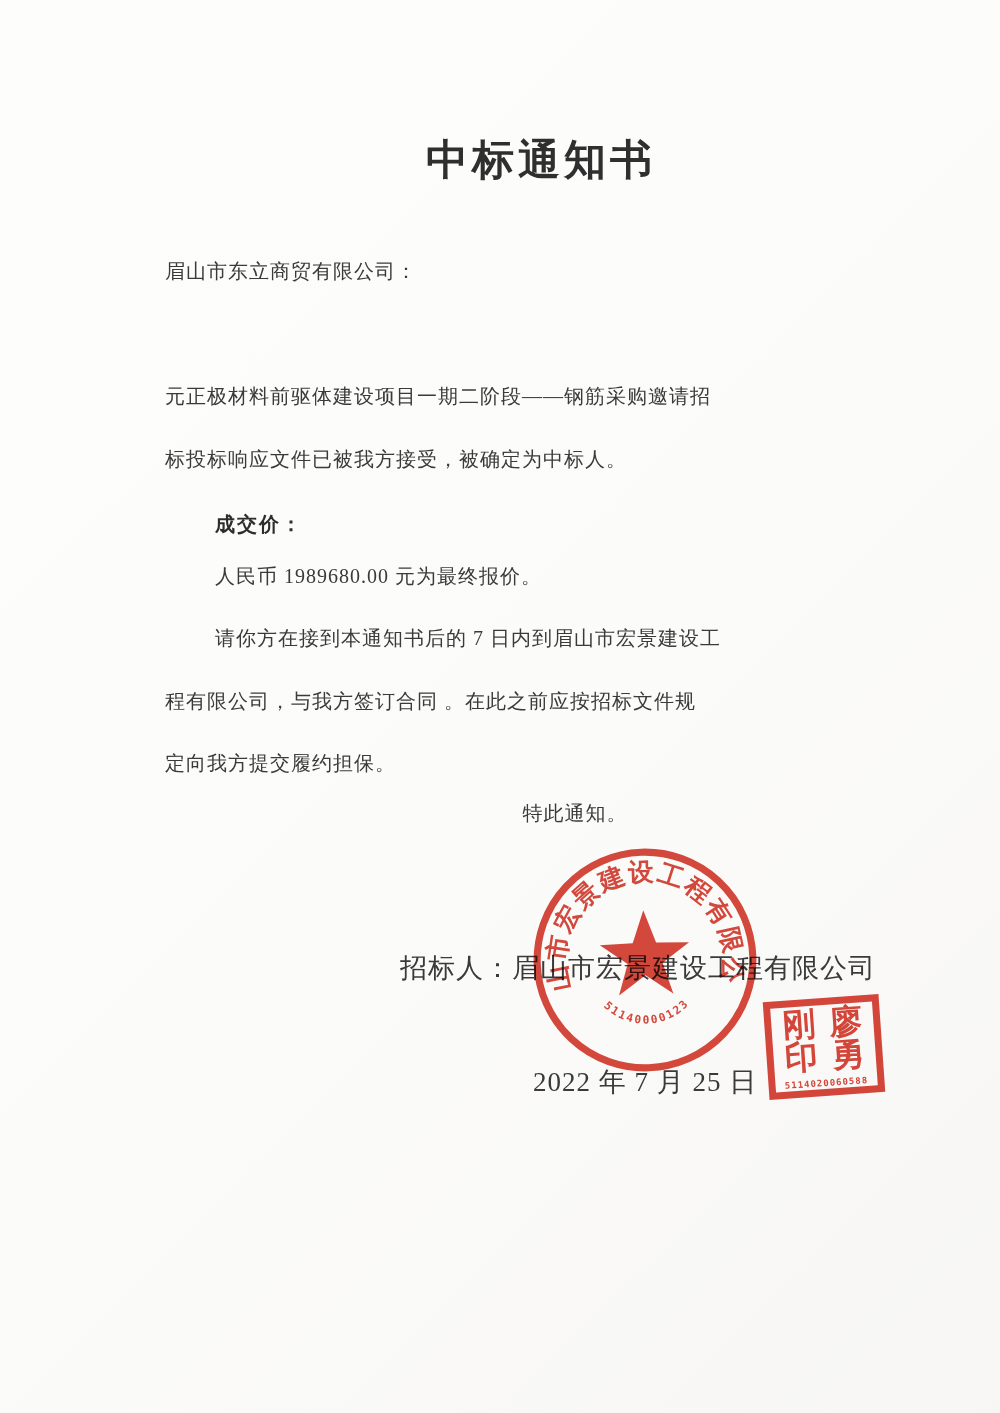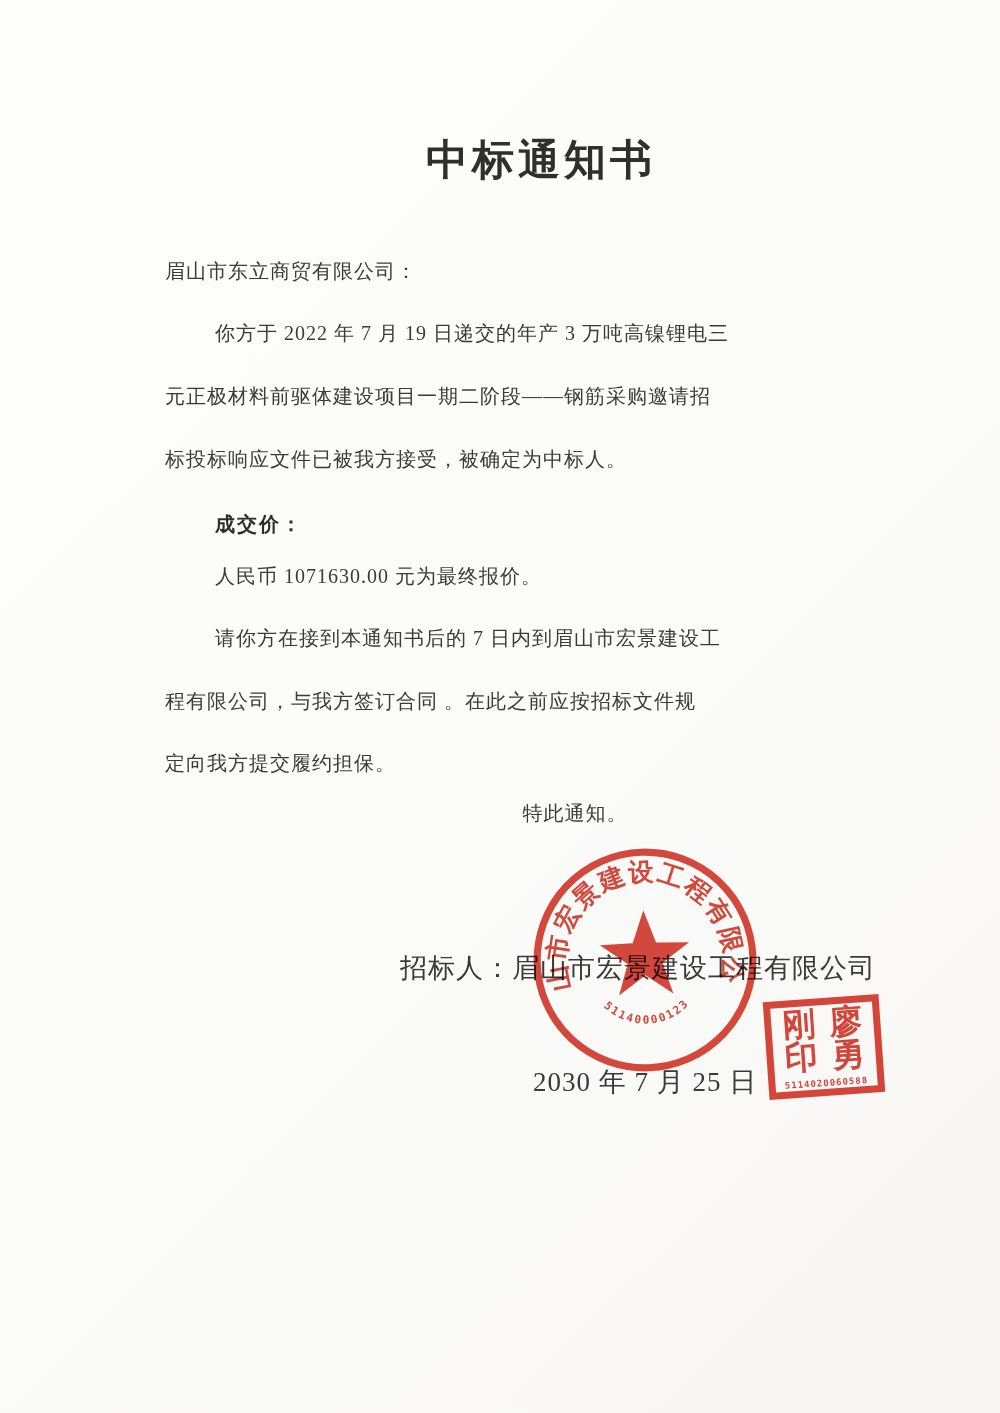--- a/index.html
+++ b/index.html
@@ -66,36 +66,35 @@
 </style>
 </head>
 <body>
 
 <div class="page">
 
   <div class="title">中标通知书</div>
 
   <div class="line" style="top:258px;">眉山市东立商贸有限公司：</div>
 
-  <div class="line indent" style="top:320px;">你方于 2022 年 7 月 19 日递交的年产 3 万吨高镍锂电三</div>
   <div class="line" style="top:383px;">元正极材料前驱体建设项目一期二阶段——钢筋采购邀请招</div>
   <div class="line" style="top:446px;">标投标响应文件已被我方接受，被确定为中标人。</div>
 
   <div class="line indent bold-heiti" style="top:503px;margin-top:8px;">成交价：</div>
 
-  <div class="line indent" style="top:563px;">人民币 1071630.00 元为最终报价。</div>
+  <div class="line indent" style="top:563px;">人民币 1989680.00 元为最终报价。</div>
 
   <div class="line indent" style="top:625px;">请你方在接到本通知书后的 7 日内到眉山市宏景建设工</div>
   <div class="line" style="top:688px;">程有限公司，与我方签订合同 。在此之前应按招标文件规</div>
   <div class="line" style="top:750px;">定向我方提交履约担保。</div>
 
   <div class="line indent" style="top:800px;text-align:center;">特此通知。</div>
 
   <div class="sig-line" style="top:950px;">招标人：眉山市宏景建设工程有限公司</div>
-  <div class="sig-line" style="top:1064px;left:533px;">2030 年 7 月 25 日</div>
+  <div class="sig-line" style="top:1064px;left:533px;">2022 年 7 月 25 日</div>
 
   <svg class="company-seal" viewBox="0 0 230 230" xmlns="http://www.w3.org/2000/svg">
     <defs>
       <path id="arcTop" d="M 44.3 148 A 78 78 0 1 1 185.7 148" fill="none"></path>
       <path id="arcBottom" d="M 63.5 146.3 A 58 58 0 0 0 166.5 146.3" fill="none"></path>
     </defs>
     <circle cx="115" cy="115" r="106" fill="none" stroke="#d5392c" stroke-width="7"></circle>
     <polygon fill="#d5392c" points="115,66 126.5,98.2 158.9,99.0 132.2,118.3 141.7,149.0 115,130 88.3,149.0 97.8,118.3 71.1,99.0 103.5,98.2"></polygon>
     <text font-size="25" font-weight="700" fill="#d5392c" font-family="'Liberation Sans','DejaVu Sans',sans-serif" letter-spacing="2">
       <textPath href="#arcTop" startOffset="50%" text-anchor="middle">眉山市宏景建设工程有限公司</textPath>

